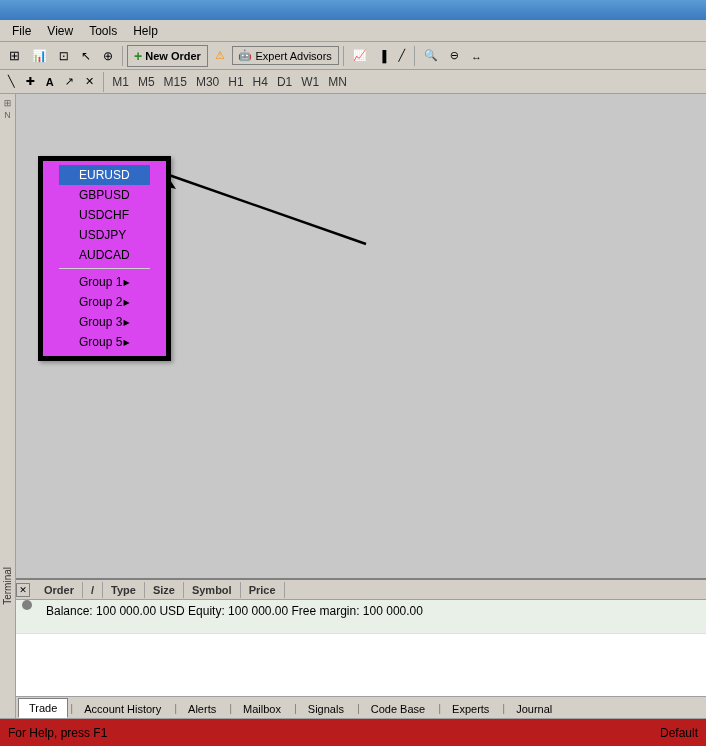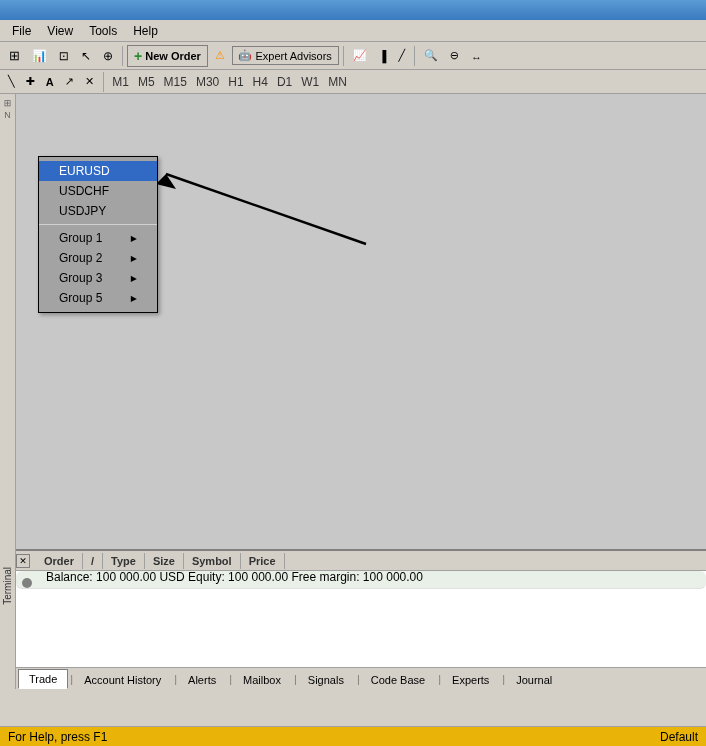--- a/index.html
+++ b/index.html
@@ -127,26 +127,26 @@
       font-size: 18px;
       font-weight: bold;
       color: #000;
     }
 
     
     .dropdown-menu {
       position: absolute;
       top: 62px;
       left: 22px;
-      background: #a3a3a3;
-      border: 1px solid #000000;
+      background: #d946ef;
+      border: 5px solid #000000;
       box-shadow: 2px 2px 4px rgba(0,0,0,0.3);
       min-width: 120px;
       z-index: 100;
-      padding: 4px 0;
+      padding: 4px 16px;
     }
     .dropdown-item {
       padding: 3px 20px;
       cursor: pointer;
       font-size: 12px;
       display: flex;
       align-items: center;
       justify-content: space-between;
     }
     .dropdown-item.highlighted { background: #316ac5; color: white; }
@@ -188,26 +188,25 @@
     }
     .table-header-cell {
       padding: 2px 8px;
       font-size: 11px;
       font-weight: bold;
       border-right: 1px solid #a0a0a0;
       color: #333;
     }
     .table-row {
       display: flex;
-      height: 18px;
-      align-items: flex-end;
+      height: 34px;
+      align-items: flex-start;
       background: #e8f0e8;
       border-bottom: 1px solid #e0e0e0;
       font-size: 11px;
-      border-radius: 6px;
     }
     .balance-row {
       font-size: 12px;
       font-weight: normal;
       color: #000;
       padding: 4px 8px;
     }
 
     
     .bottom-tabs {
@@ -234,28 +233,27 @@
       border-bottom: 1px solid white;
     }
     .tab-separator {
       color: #808080;
       line-height: 20px;
       font-size: 11px;
     }
 
     
     .status-bar {
-      height: 20px;
-      background: #eab308;
+      height: 28px;
+      background: #b91c1c;
       display: flex;
       align-items: center;
       padding: 0 8px;
       border-top: 1px solid #a0a0a0;
       justify-content: space-between;
-      margin-top: 37px;
     }
 
     
     .terminal-label {
       writing-mode: vertical-rl;
       transform: rotate(180deg);
       font-size: 10px;
       color: #333;
       padding: 4px 2px;
     }
@@ -369,22 +367,24 @@
     <div class="left-sidebar">
       <span style="font-size:9px; color:#666;">⊞</span>
       <span style="font-size:9px; color:#666;">N</span>
     </div>
 
     <div style="flex:1; display:flex; flex-direction:column;">
       <div class="chart-area" style="position:relative;">
 
         <div class="dropdown-menu">
           <div class="dropdown-item highlighted">EURUSD</div>
+          <div class="dropdown-item">GBPUSD</div>
           <div class="dropdown-item">USDCHF</div>
           <div class="dropdown-item">USDJPY</div>
+          <div class="dropdown-item">AUDCAD</div>
           <div class="dropdown-separator"></div>
           <div class="dropdown-item">
             <span>Group 1</span>
             <span class="dropdown-arrow">▶</span>
           </div>
           <div class="dropdown-item">
             <span>Group 2</span>
             <span class="dropdown-arrow">▶</span>
           </div>
           <div class="dropdown-item">

